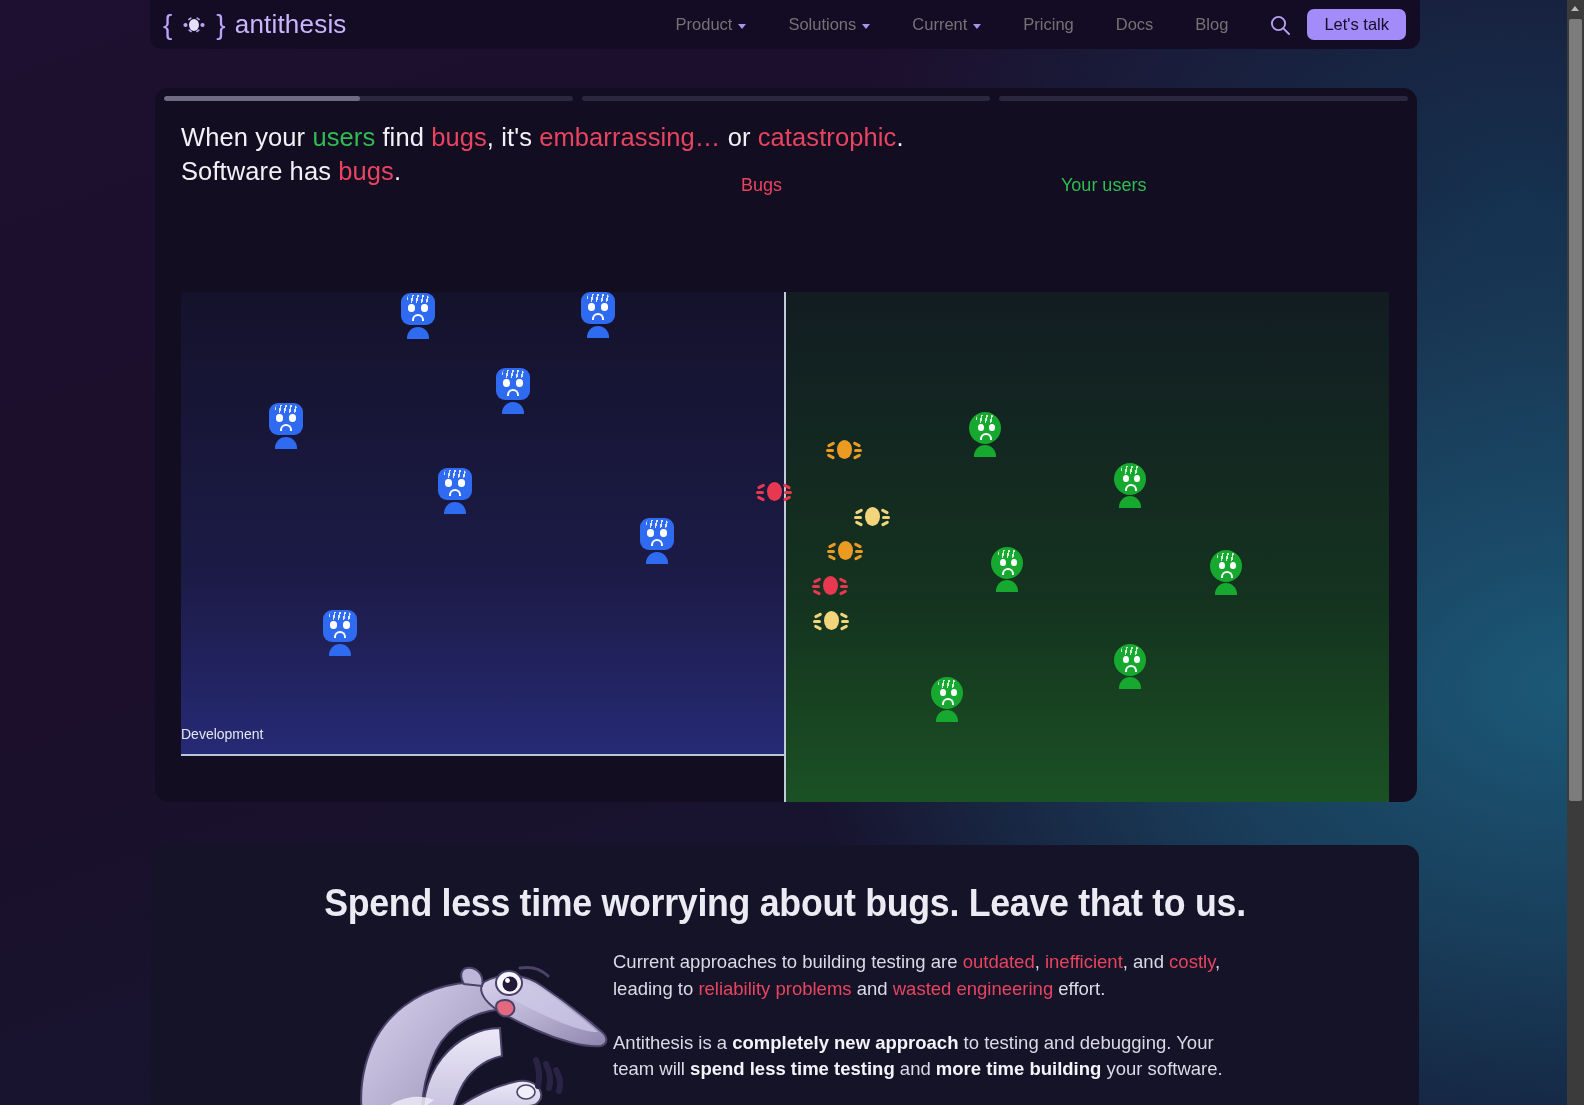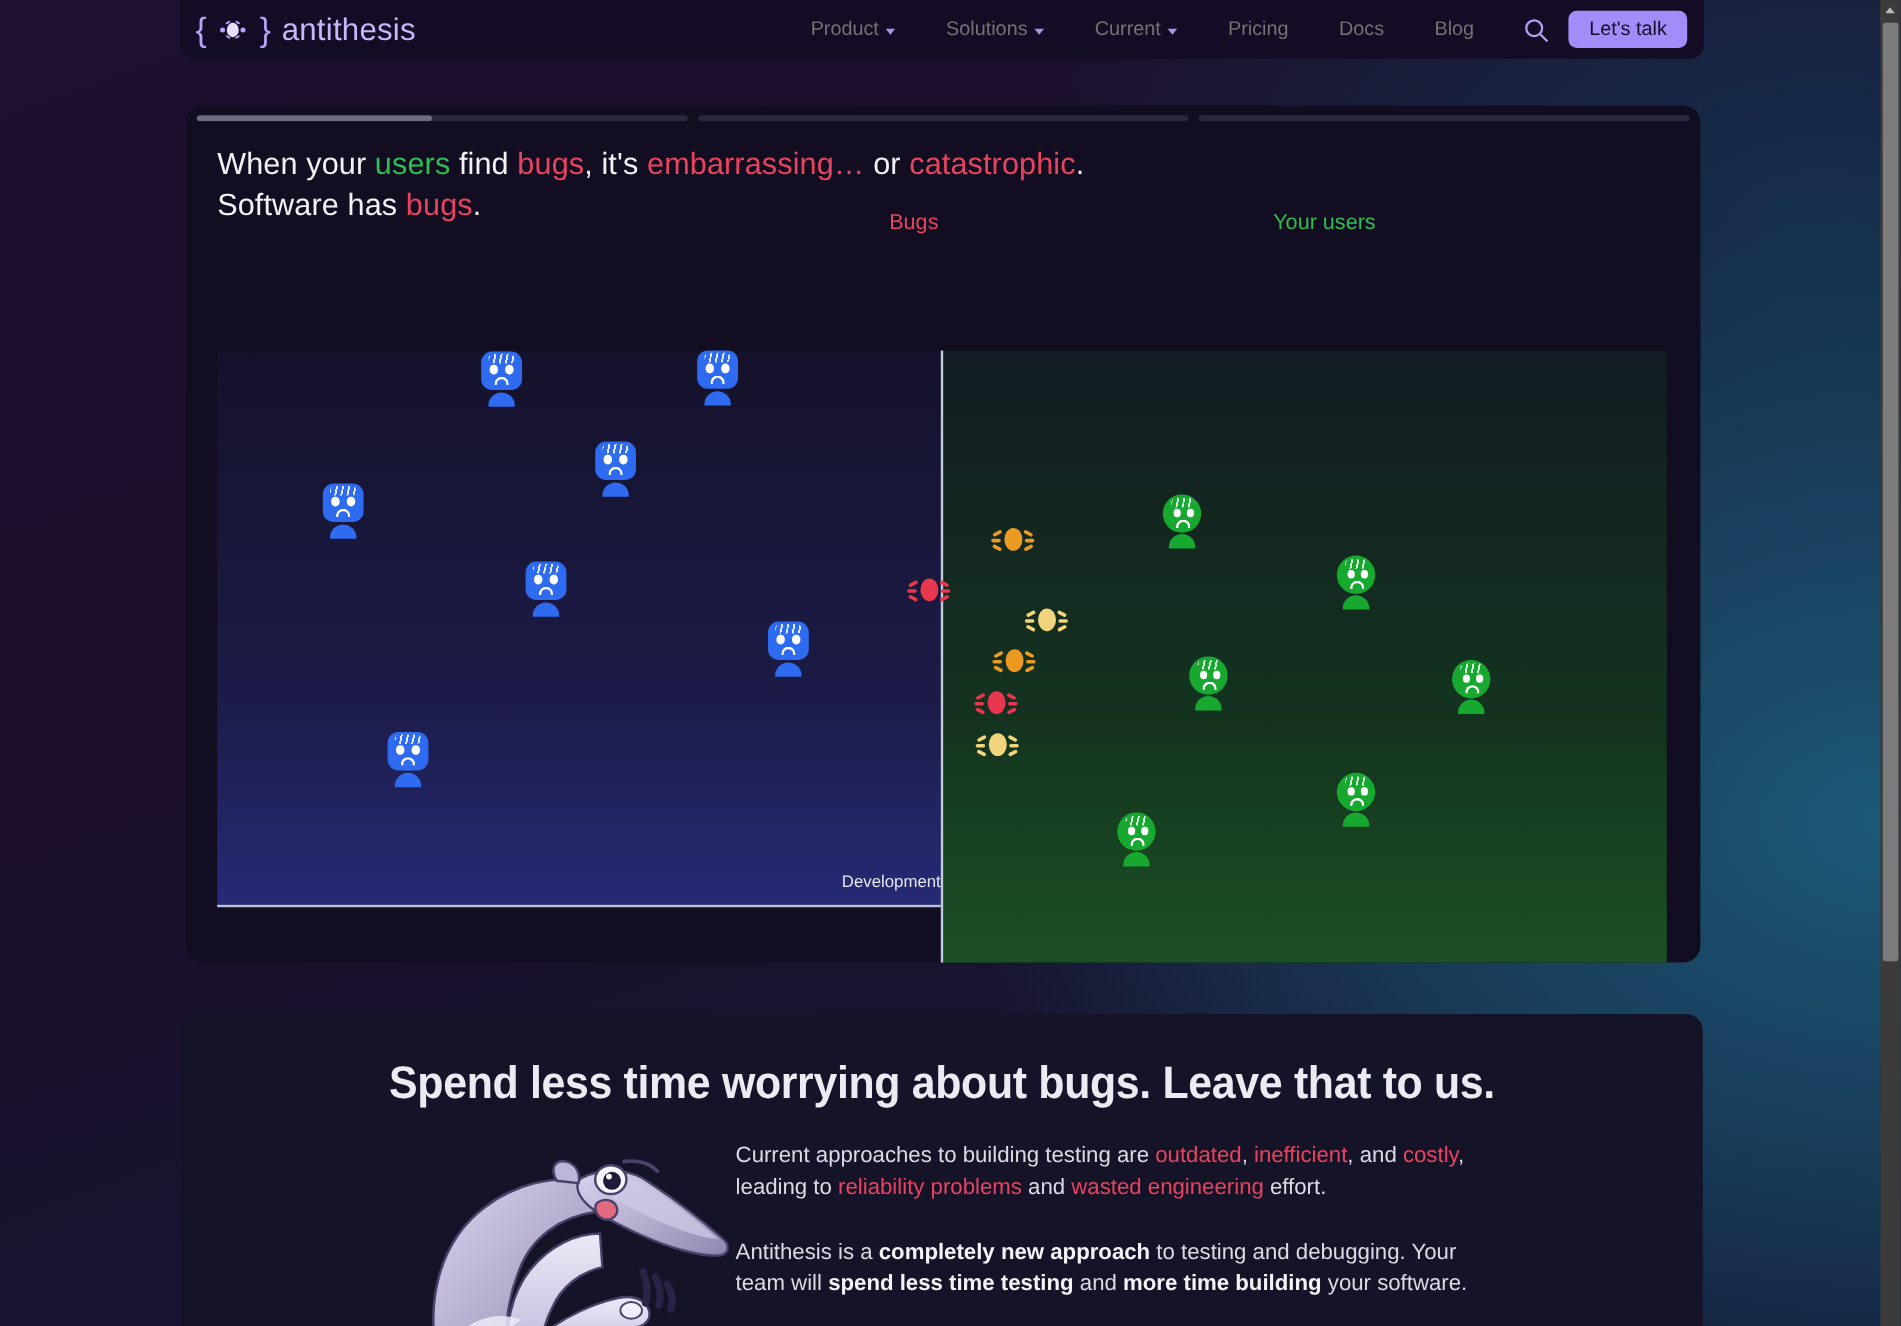--- a/index.html
+++ b/index.html
@@ -143,21 +143,21 @@
     border-bottom: 2px solid #b9c4d6;
   }
   #panel-prod {
     position: absolute; left: 603px; top: 0; width: 605px; height: 580px;
     background: linear-gradient(180deg, #121c22 0%, #14341f 55%, #1d5c26 100%);
     border-bottom: 2px solid #b9c4d6;
     border-left: 2px solid #c2cbdb;
   }
   .panel-label {
     position: absolute; bottom: 12px; left: 0; width: 100%;
-    text-align: right; font-size: 14px; color: #e4e6ef;
+    text-align: left; font-size: 14px; color: #e4e6ef;
   }
   .zone-label {
     position: absolute; font-size: 18px; top: -117px;
   }
   #label-bugs { left: 560px; color: #e8445f; }
   #label-users { left: 880px; color: #2fbd52; }
 
   
   .robot { position: absolute; width: 38px; height: 46px; }
   .robot .head {

